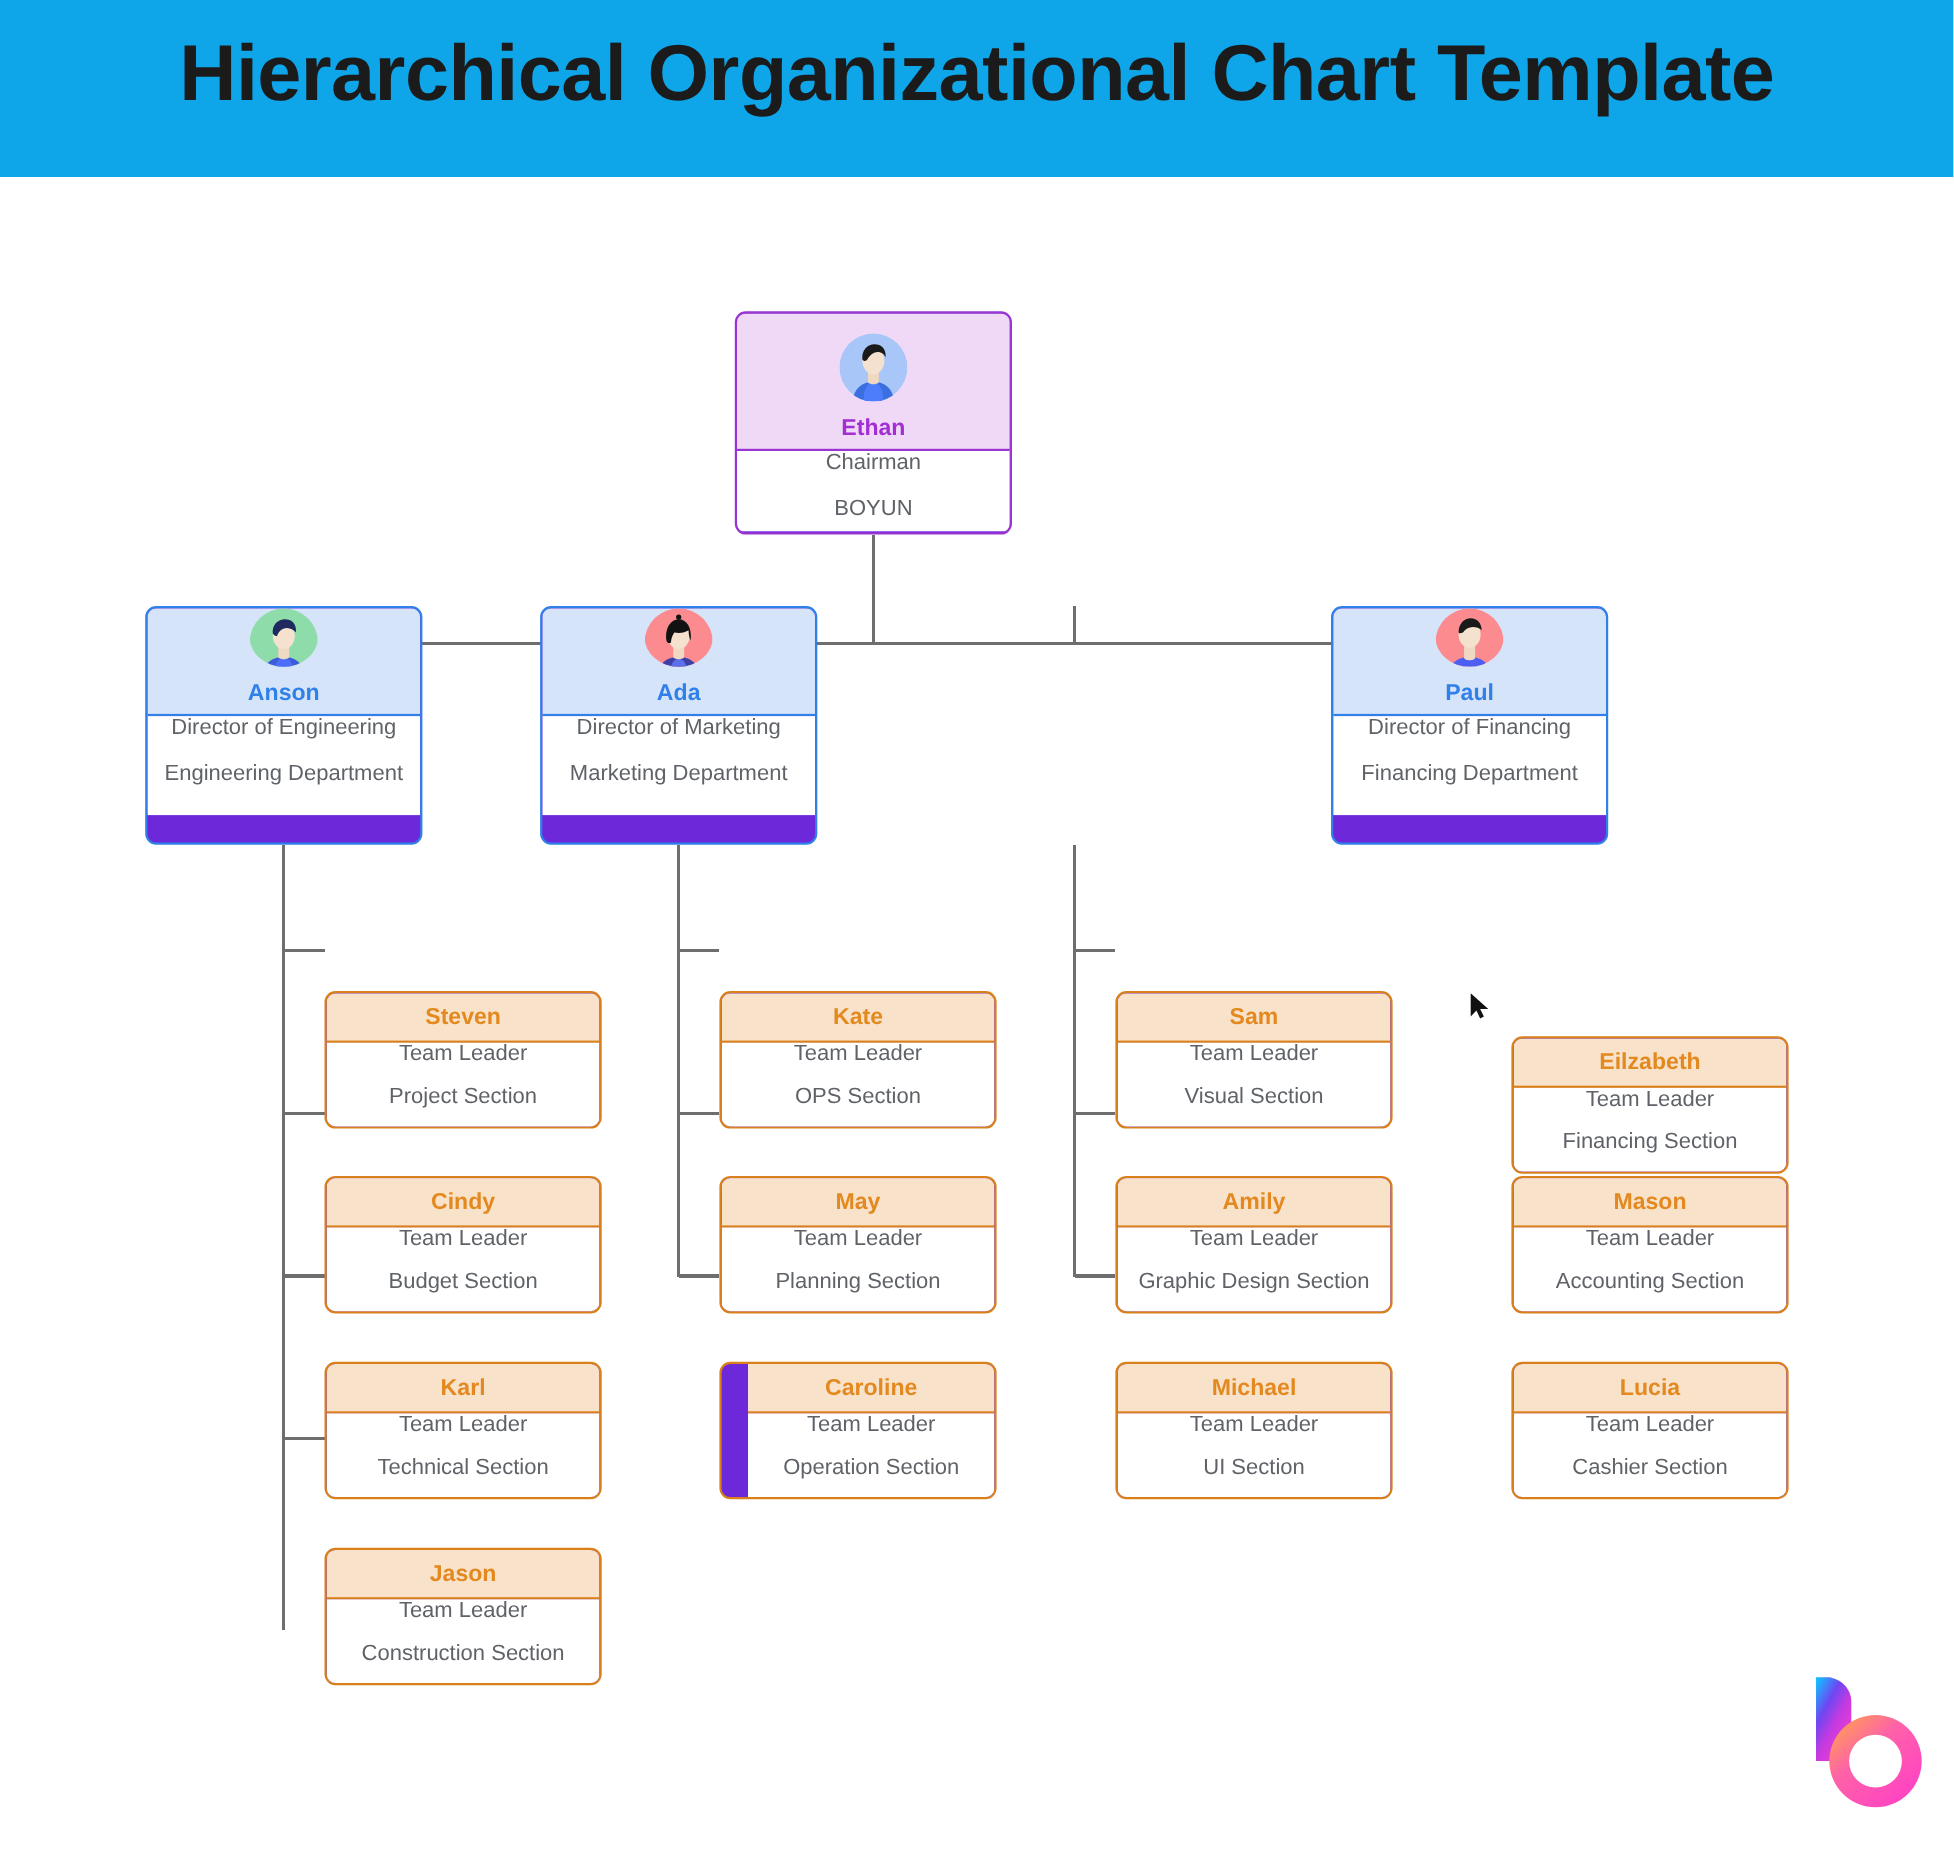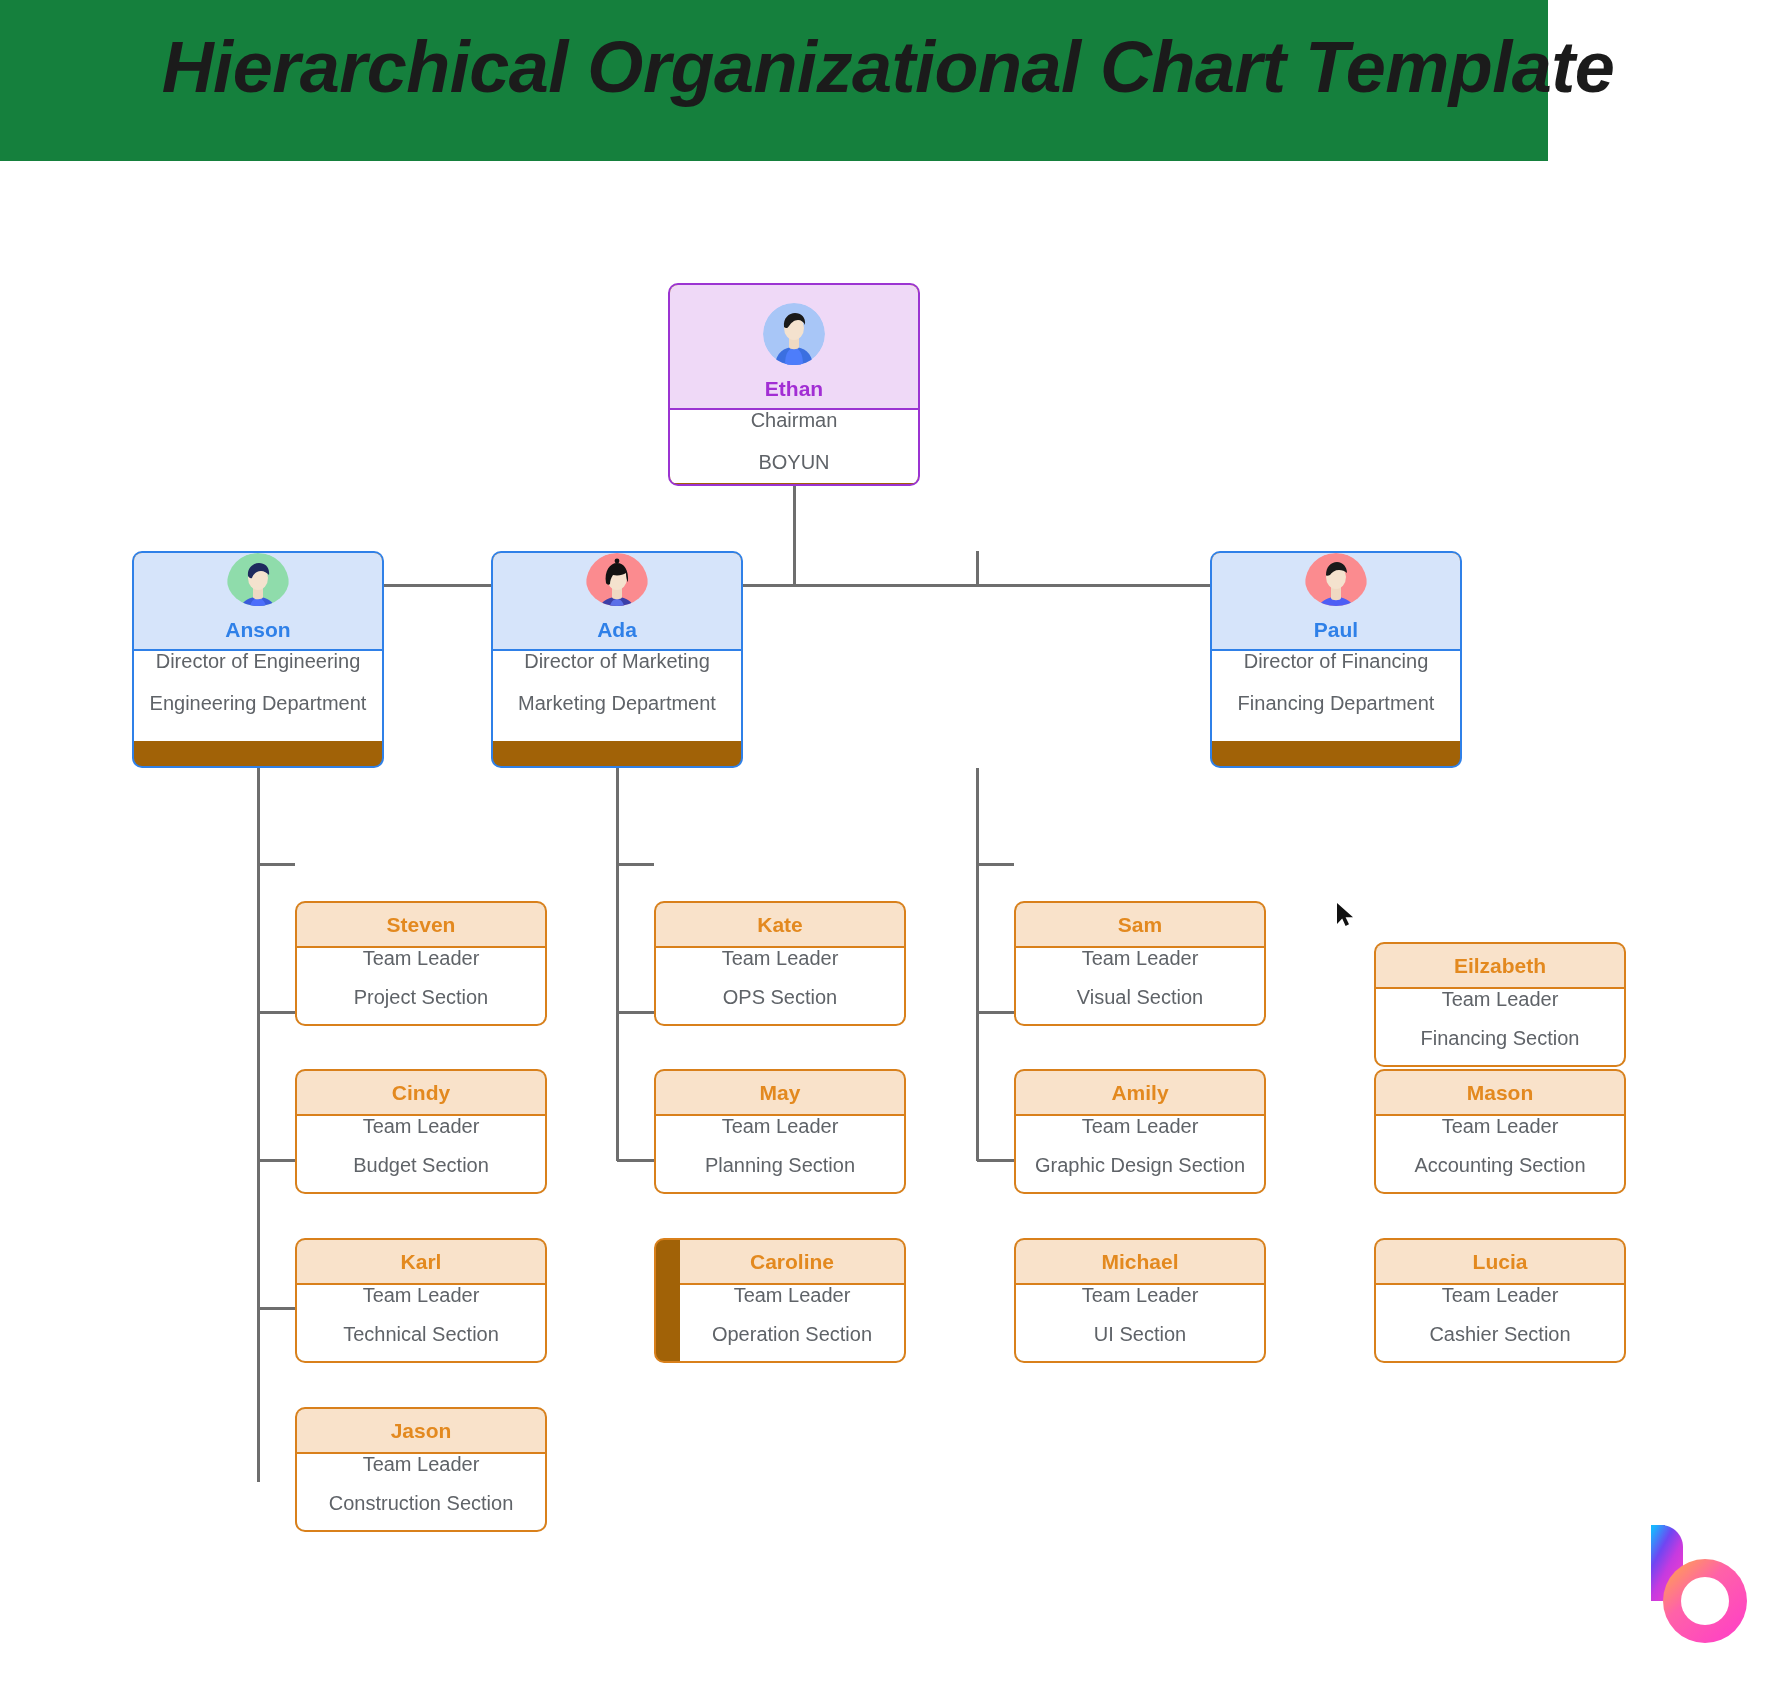--- a/index.html
+++ b/index.html
@@ -12,25 +12,24 @@
     background: #ffffff;
     font-family: "Liberation Sans", "DejaVu Sans", sans-serif;
     overflow: hidden;
     position: relative;
   }
 
   
   .header-bar {
     position: absolute;
     left: 0; top: 0;
-    width: 1548px;
+    width: 1776px;
     height: 161px;
-    background: #15803d;
+    background: #0ea5e9;
     box-sizing: border-box;
-    font-style: italic;
   }
   .page-title {
     position: absolute;
     left: 0; top: 26px;
     width: 1776px;
     text-align: center;
     font-size: 72px;
     font-weight: 700;
     letter-spacing: -0.5px;
     color: #1b1b1b;
@@ -54,21 +53,21 @@
     width: 1776px;
     height: 1523px;
     pointer-events: none;
   }
 
   
   .node {
     position: absolute;
     box-sizing: border-box;
     border-radius: 10px;
-    background: #a16207;
+    background: #6d28d9;
     overflow: hidden;
   }
   .node-head {
     box-sizing: border-box;
     width: 100%;
     display: flex;
     flex-direction: column;
     align-items: center;
     justify-content: flex-end;
   }

